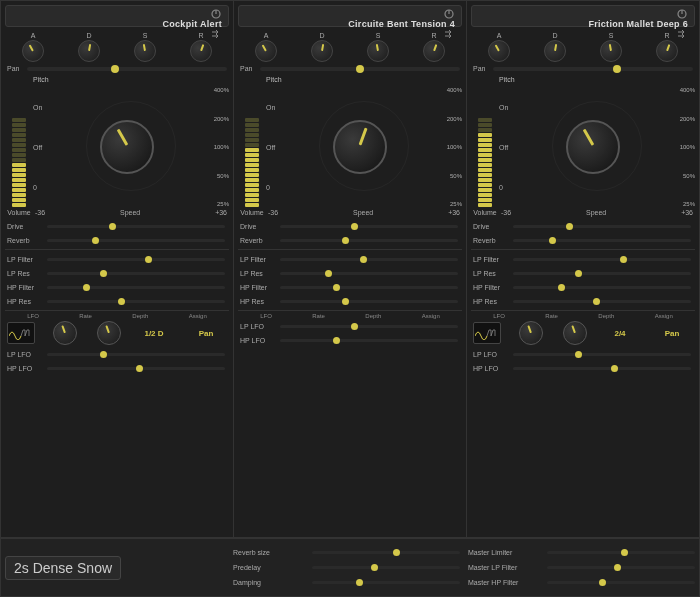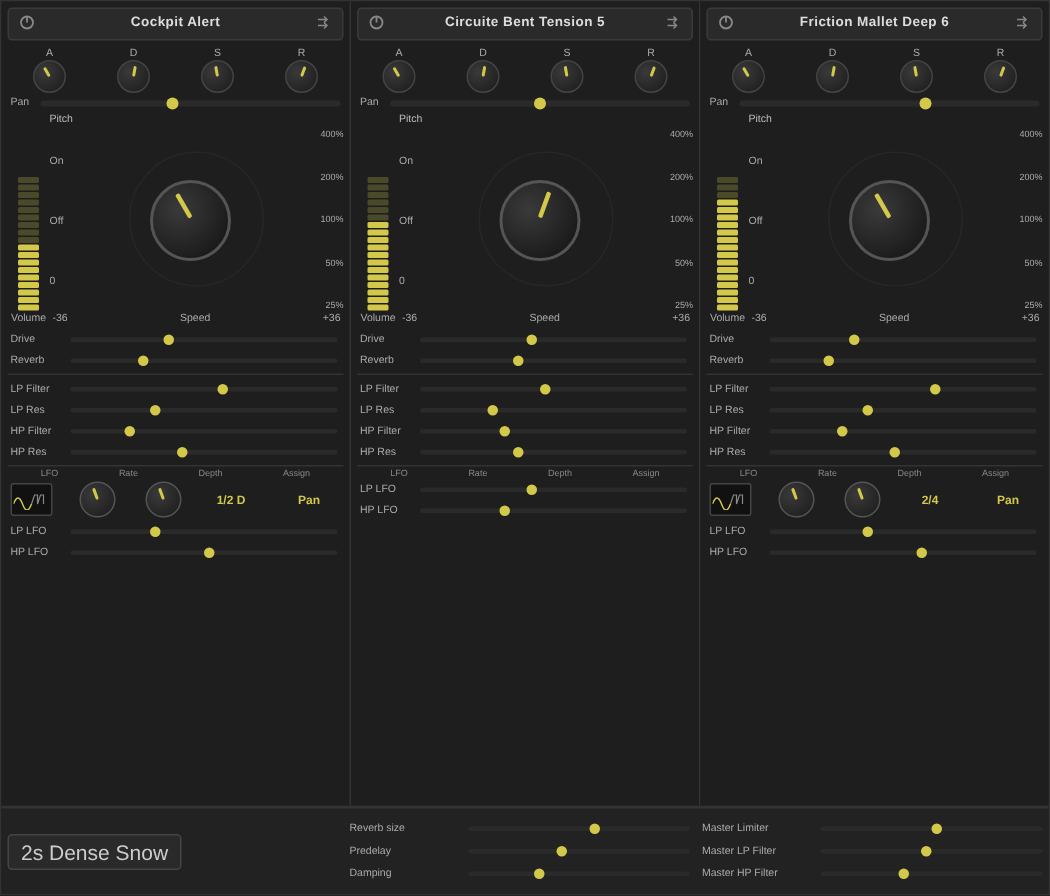--- a/index.html
+++ b/index.html
@@ -33,28 +33,29 @@
       background: #1e1e1e;
       border-right: 1px solid #333;
       display: flex;
       flex-direction: column;
       padding: 4px;
     }
     .instrument-panel:last-child { border-right: none; }
 
     .panel-header {
       display: flex;
-      align-items: flex-start;
+      align-items: flex-end;
       justify-content: space-between;
       background: #2a2a2a;
       border: 1px solid #3a3a3a;
       border-radius: 3px;
       padding: 3px 6px;
       margin-bottom: 5px;
       height: 22px;
+      flex-direction: column;
     }
 
     .panel-title {
       font-size: 9px;
       color: #ddd;
       font-weight: bold;
       letter-spacing: 0.3px;
     }
 
     .power-icon, .shuffle-icon {
@@ -599,21 +600,21 @@
     </div>
 
     <div class="instrument-panel">
       <div class="panel-header">
         <div class="power-icon">
           <svg viewBox="0 0 10 10" fill="none">
             <circle cx="5" cy="5" r="4" stroke="#888" stroke-width="1.2"></circle>
             <line x1="5" y1="1" x2="5" y2="5" stroke="#888" stroke-width="1.2"></line>
           </svg>
         </div>
-        <span class="panel-title">Circuite Bent Tension 5</span>
+        <span class="panel-title">Circuite Bent Tension 4</span>
         <div class="shuffle-icon">
           <svg viewBox="0 0 10 10" fill="none">
             <path d="M1 3h6M5 1l2 2-2 2M1 7h6M5 5l2 2-2 2" stroke="#888" stroke-width="1"></path>
           </svg>
         </div>
       </div>
 
       <div class="adsr-row">
         <div class="adsr-knob-group">
           <span class="knob-label">A</span>

